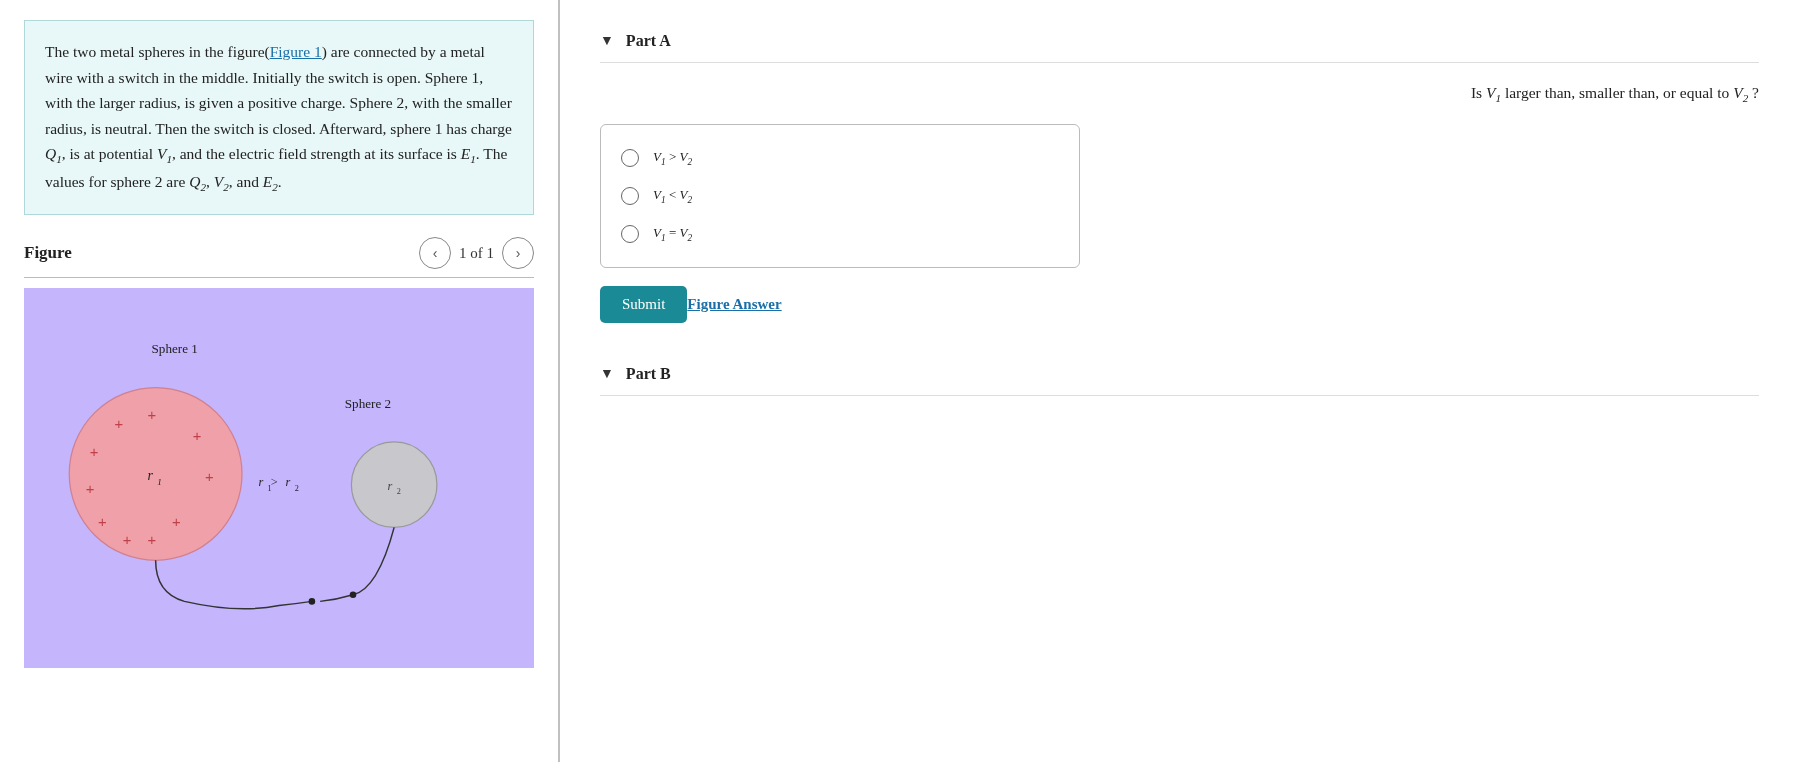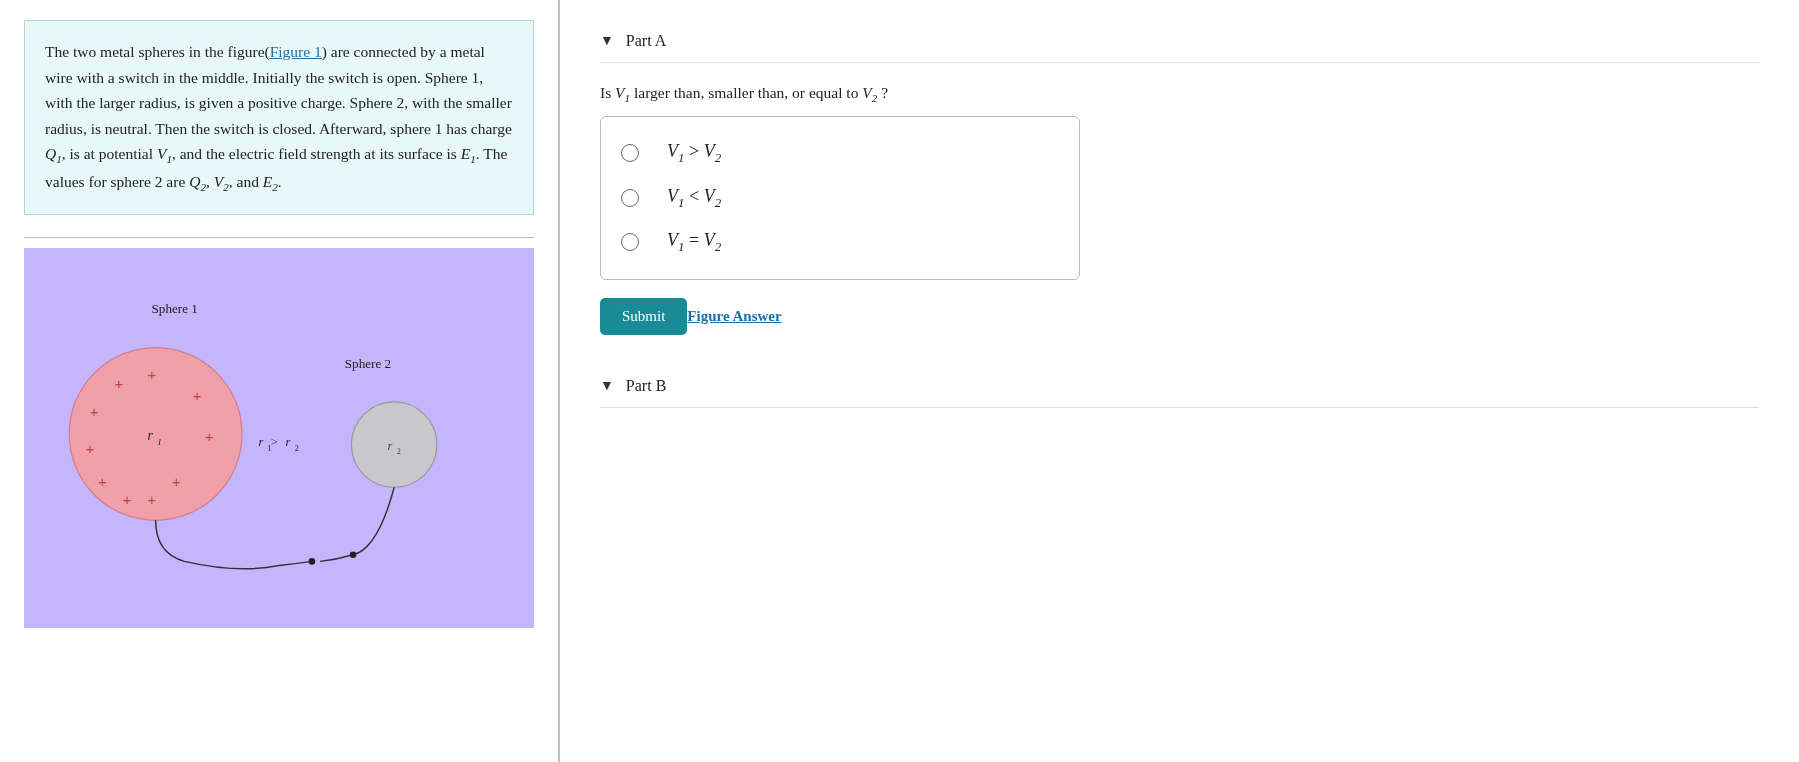--- a/index.html
+++ b/index.html
@@ -97,41 +97,42 @@
       padding: 12px 0;
       border-bottom: 1px solid #ddd;
       margin-bottom: 18px;
       cursor: pointer;
     }
     .part-arrow {
       font-size: 14px;
       color: #333;
     }
     .part-title {
-      font-weight: normal;
+      font-weight: bold;
       font-size: 16px;
     }
     .question-text {
       font-size: 15.5px;
-      margin-bottom: 8px;
+      margin-bottom: 16px;
       line-height: 1.6;
+      text-align: right;
     }
     .options-box {
       border: 1.5px solid #bbb;
       border-radius: 6px;
       padding: 14px 20px;
       margin-bottom: 18px;
       width: 480px;
     }
     .option-row {
       display: flex;
       align-items: center;
-      gap: 28px;
+      gap: 14px;
       padding: 10px 0;
-      font-size: 18px;
+      font-size: 13px;
       cursor: pointer;
     }
     .option-radio {
       width: 18px;
       height: 18px;
       border-radius: 50%;
       border: 1.5px solid #666;
       background: #fff;
       display: inline-block;
       flex-shrink: 0;
@@ -172,20 +173,32 @@
       The two metal spheres in the figure(<a href="#">Figure 1</a>) are
       connected by a metal wire with a switch in the middle.
       Initially the switch is open. Sphere 1, with the larger
       radius, is given a positive charge. Sphere 2, with the
       smaller radius, is neutral. Then the switch is closed.
       Afterward, sphere 1 has charge <span class="math"><i>Q</i><sub>1</sub></span>, is at potential <span class="math"><i>V</i><sub>1</sub></span>,
       and the electric field strength at its surface is <span class="math"><i>E</i><sub>1</sub></span>. The
       values for sphere 2 are <span class="math"><i>Q</i><sub>2</sub></span>, <span class="math"><i>V</i><sub>2</sub></span>, and <span class="math"><i>E</i><sub>2</sub></span>.
     </div>
 
+    <div class="figure-header">
+      <span class="figure-label">Figure</span>
+      <div class="figure-nav">
+        <button class="nav-btn">
+          <span>‹</span>
+        </button>
+        <span class="nav-count">1 of 1</span>
+        <button class="nav-btn">
+          <span>›</span>
+        </button>
+      </div>
+    </div>
     <hr class="figure-divider">
 
     <div class="figure-area">
       <svg class="figure-svg" viewBox="0 0 620 360">
 
         <text x="155" y="28" font-family="Georgia,serif" font-size="16" fill="#222">Sphere 1</text>
 
         <text x="390" y="95" font-family="Georgia,serif" font-size="16" fill="#222">Sphere 2</text>
 
         <circle cx="160" cy="175" r="105" fill="#f0a0a8" stroke="#d08090" stroke-width="1.5"></circle>

